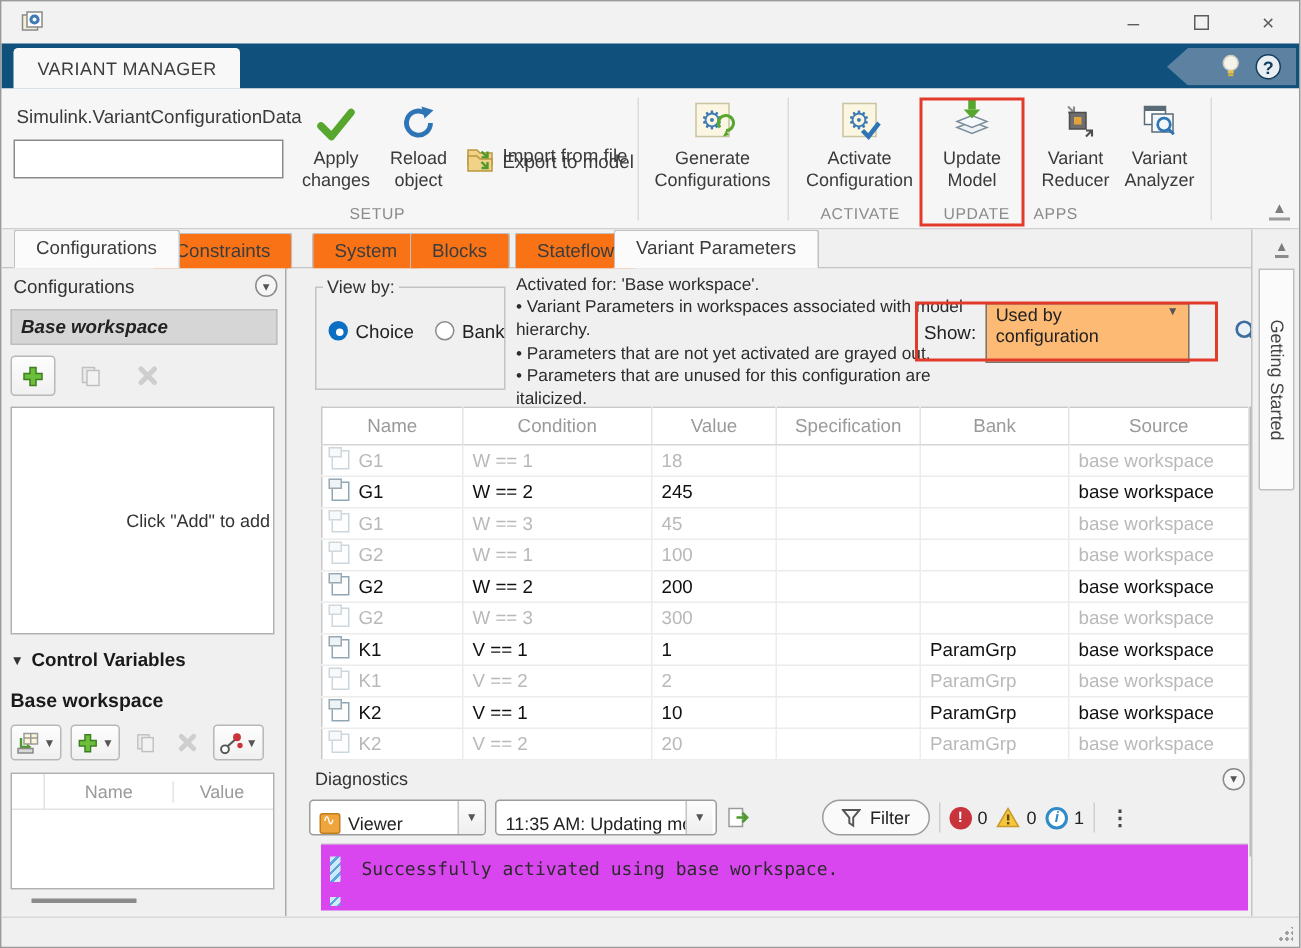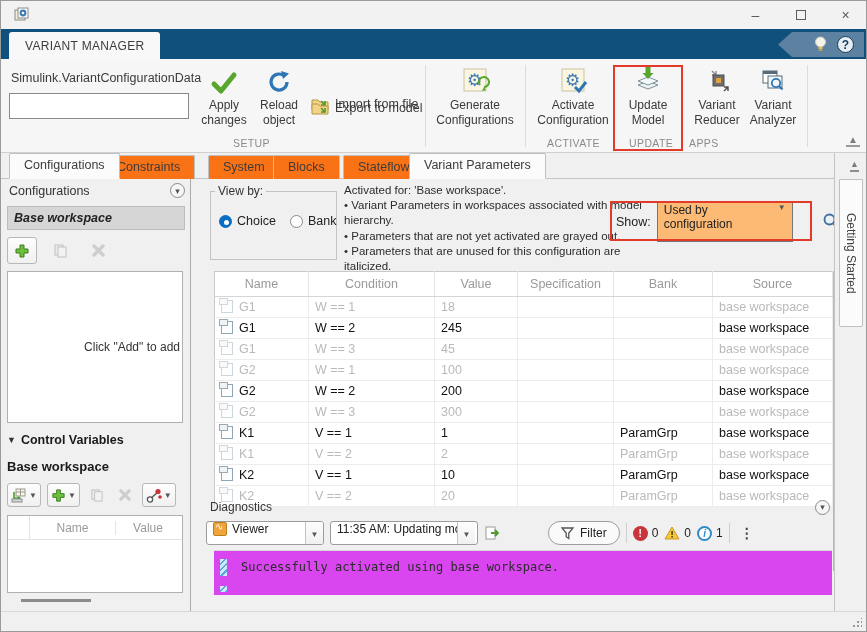--- a/index.html
+++ b/index.html
@@ -60,45 +60,45 @@
   .cv-table .hdr span { text-align:center; }
   .cv-scroll { position:absolute; left:20px; top:420px; width:70px; height:3px; background:#8b8b8b; }
   
   .center { position:absolute; left:191px; top:178px; width:642px; height:432px; background:#f0f0f0; }
   .viewby { position:absolute; left:18px; top:5px; width:118px; height:76px; border:1px solid #c3c3c3; background:#f0f0f0; }
   .viewby legend { font-size:12px; color:#333; padding:0 3px; margin-left:4px; }
   .radio-row { display:flex; gap:14px; margin:16px 0 0 8px; align-items:center; }
   .radio { width:13px; height:13px; border-radius:50%; border:1px solid #8a8a8a; background:#fff; display:inline-block; position:relative; }
   .radio.sel { border-color:#0a6fc2; background:#0a6fc2; }
   .radio.sel::after { content:""; position:absolute; left:4px; top:4px; width:5px; height:5px; background:#fff; border-radius:50%; }
-  .radio-opt { display:flex; align-items:center; gap:5px; font-size:12.5px; color:#222; }
+  .radio-opt { display:flex; gap:5px; font-size:12.5px; color:#222; }
   .act-note { position:absolute; left:152px; top:4px; width:300px; font-size:11.5px; color:#2c2c2c; line-height:1.32; }
   .act-note ul { list-style:none; }
   .act-note li::before { content:"• "; }
   .show-area { position:absolute; left:424px; top:26px; height:34px; display:flex; align-items:center; gap:6px; }
   .show-label { font-size:12.5px; color:#222; }
   .show-select { width:136px; height:40px; border:1px solid #767676; background:#fdba74; font-size:12px; color:#222; display:flex; align-items:flex-start; justify-content:space-between; padding:0 6px; }
   .show-redbox { position:absolute; left:418px; top:22px; width:202px; height:40px; border:2px solid #e23b2c; }
   .search-btn { position:absolute; left:628px; top:30px; width:22px; height:24px; display:flex; align-items:center; justify-content:center; }
   
   .ptable { position:absolute; left:22px; top:92px; width:618px; border-collapse:collapse; background:#fff; border:1px solid #c9c9c9; table-layout:fixed; }
   .ptable th { height:25px; font-weight:normal; color:#9a9a9a; font-size:12.5px; border-right:1px solid #e4e4e4; border-bottom:1px solid #d5d5d5; background:#fff; }
   .ptable td { height:21px; font-size:12.5px; padding:0 6px; border-right:1px solid #ececec; border-bottom:1px solid #ececec; white-space:nowrap; overflow:hidden; }
   .ptable tr.active td { color:#111; }
   .ptable tr.inactive td { color:#b9b9b9; }
   .pic { display:inline-block; width:12px; height:13px; border:1px solid #8fa6b6; background:#fdfdfd; position:relative; vertical-align:-2px; margin-right:6px; }
   .pic::before { content:""; position:absolute; left:-3px; top:-3px; width:7px; height:5px; border:1px solid #9aa9b4; background:#eef3f6; }
   tr.inactive .pic { opacity:.45; }
   .vscroll { position:absolute; left:641px; top:92px; width:1px; height:300px; background:#b9b9b9; }
   
-  .diag { position:absolute; left:14px; top:318px; width:628px; height:100px; }
+  .diag { position:absolute; left:14px; top:330px; width:628px; height:100px; }
   .diag-title-row { display:flex; justify-content:space-between; align-items:center; height:20px; padding:0 4px; }
   .diag-title { font-size:12px; color:#333; }
   .diag-toolbar { display:flex; align-items:center; gap:6px; height:28px; margin-top:2px; }
-  .dd-box { display:flex; align-items:flex-start; height:24px; background:#fff; border:1px solid #9c9c9c; border-radius:3px; overflow:hidden; }
+  .dd-box { display:flex; align-items:flex-end; height:24px; background:#fff; border:1px solid #9c9c9c; border-radius:3px; overflow:hidden; }
   .dd-main { display:flex; align-items:center; gap:5px; padding:0 6px; font-size:12px; color:#222; white-space:nowrap; overflow:hidden; }
   .dd-arrow { width:18px; height:24px; border-left:1px solid #c3c3c3; display:flex; align-items:center; justify-content:center; font-size:8px; color:#555; background:linear-gradient(#fdfdfd,#efefef); }
   .viewer-ic { width:14px; height:14px; background:#f0a43c; border:1px solid #c07f1d; border-radius:2px; position:relative; flex:none; }
   .viewer-ic::after { content:"∿"; position:absolute; left:1px; top:-2px; color:#fff; font-size:10px; }
   .pill-btn { display:flex; align-items:center; gap:6px; height:24px; border:1px solid #9c9c9c; border-radius:12px; padding:0 12px; background:#fafafa; font-size:12px; color:#222; }
   .badge { display:flex; align-items:center; gap:4px; font-size:12px; color:#222; }
   .err-ic { width:15px; height:15px; border-radius:50%; background:#c8333c; color:#fff; font-weight:bold; font-size:10px; display:flex; align-items:center; justify-content:center; }
   .info-ic { width:15px; height:15px; border-radius:50%; border:2px solid #2e8bc7; color:#2e8bc7; font-weight:bold; font-size:10px; display:flex; align-items:center; justify-content:center; background:#fff; font-style:italic; }
   .kebab { color:#444; font-weight:bold; font-size:14px; letter-spacing:0; padding:0 4px; }
   .tb-sep { width:1px; height:20px; background:#cfcfcf; }

